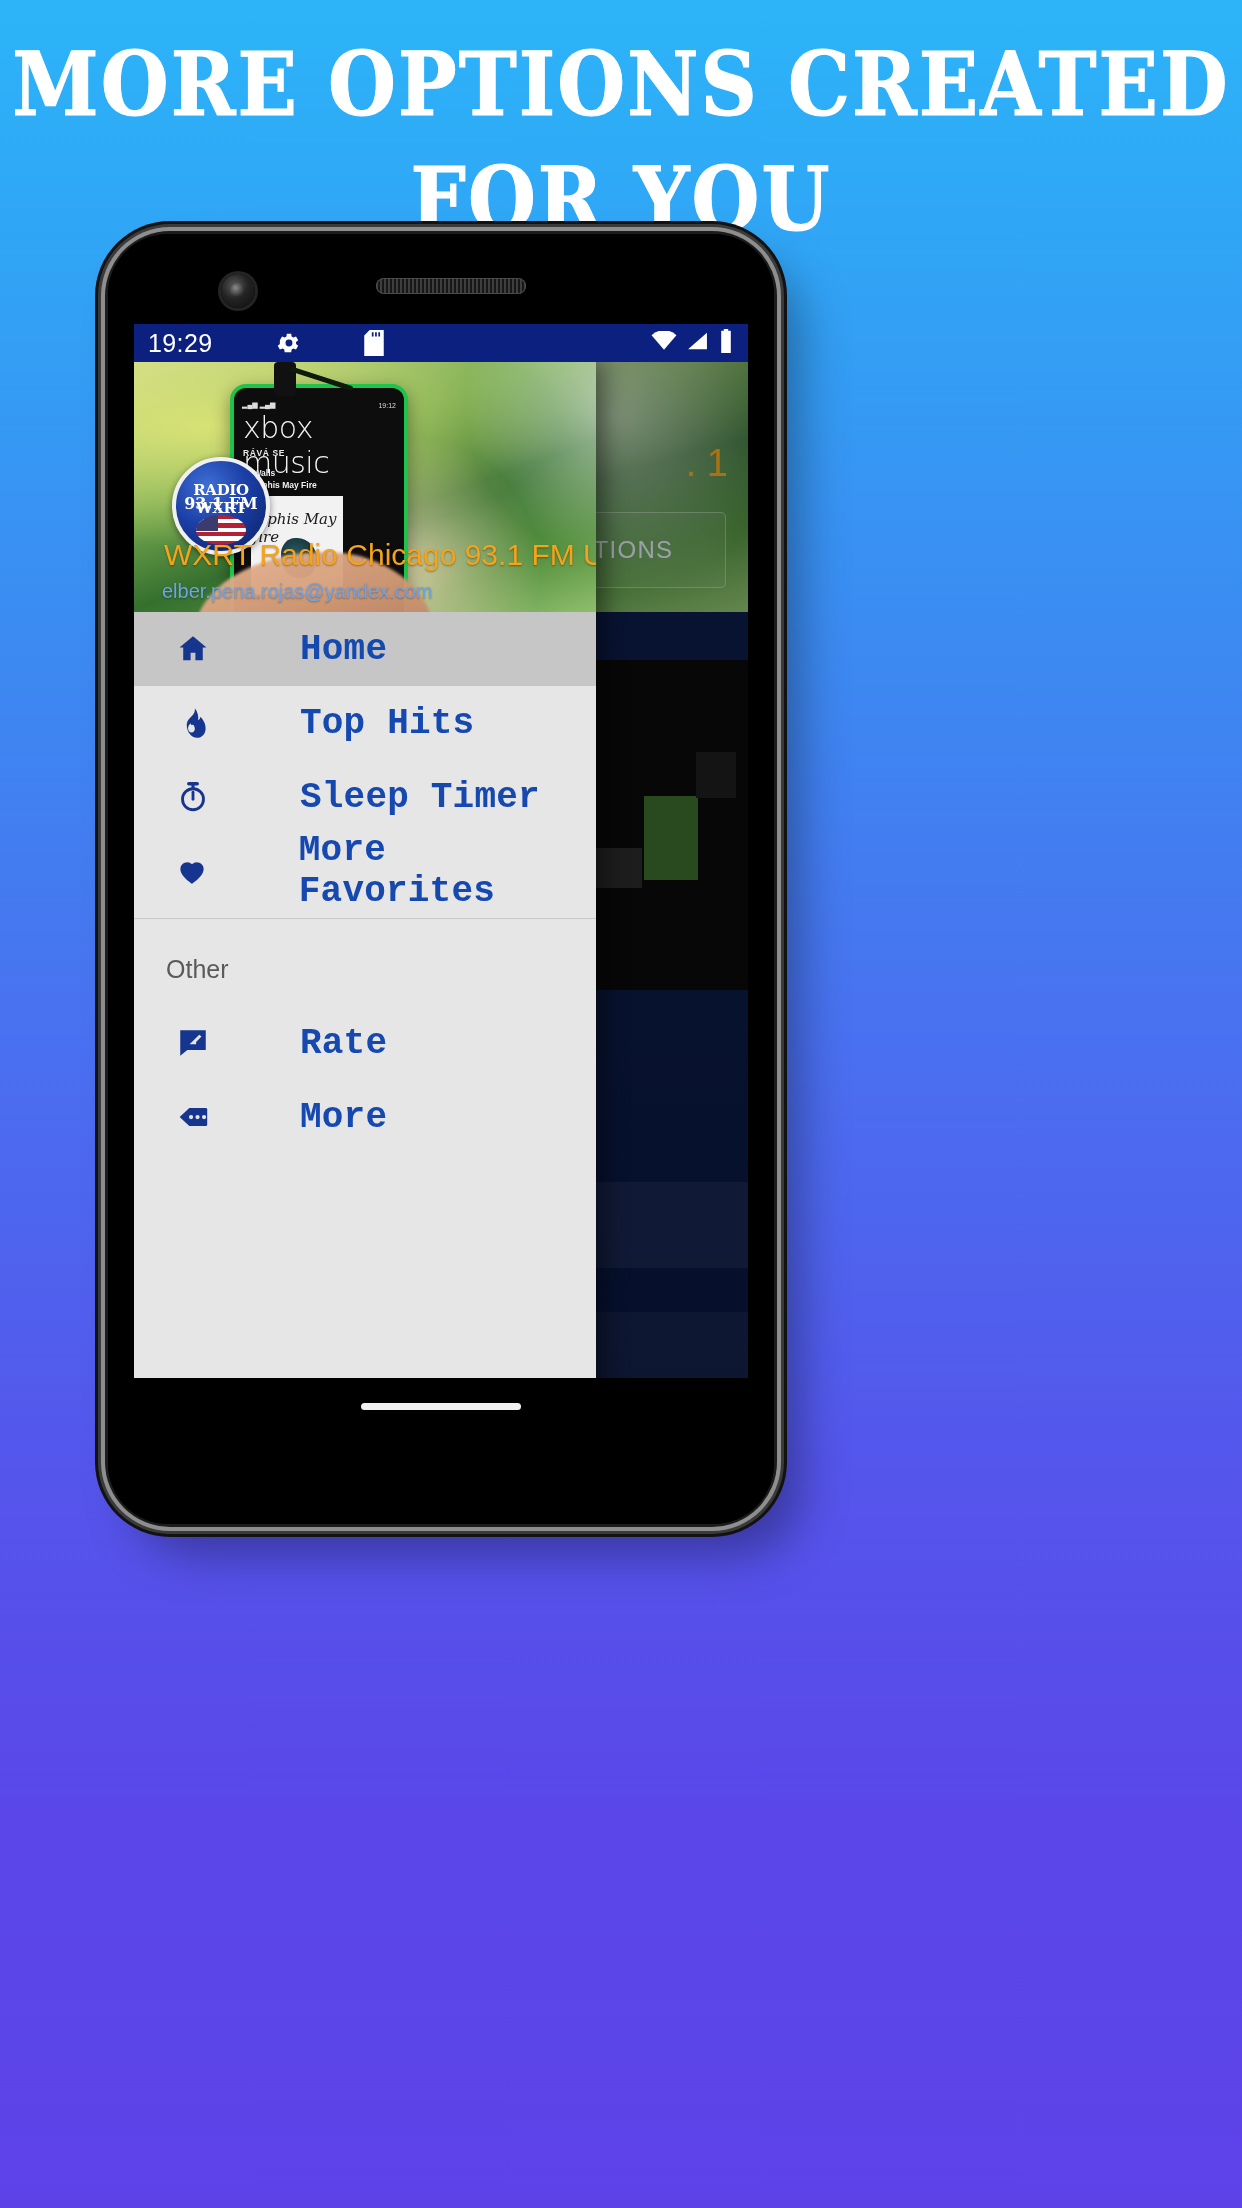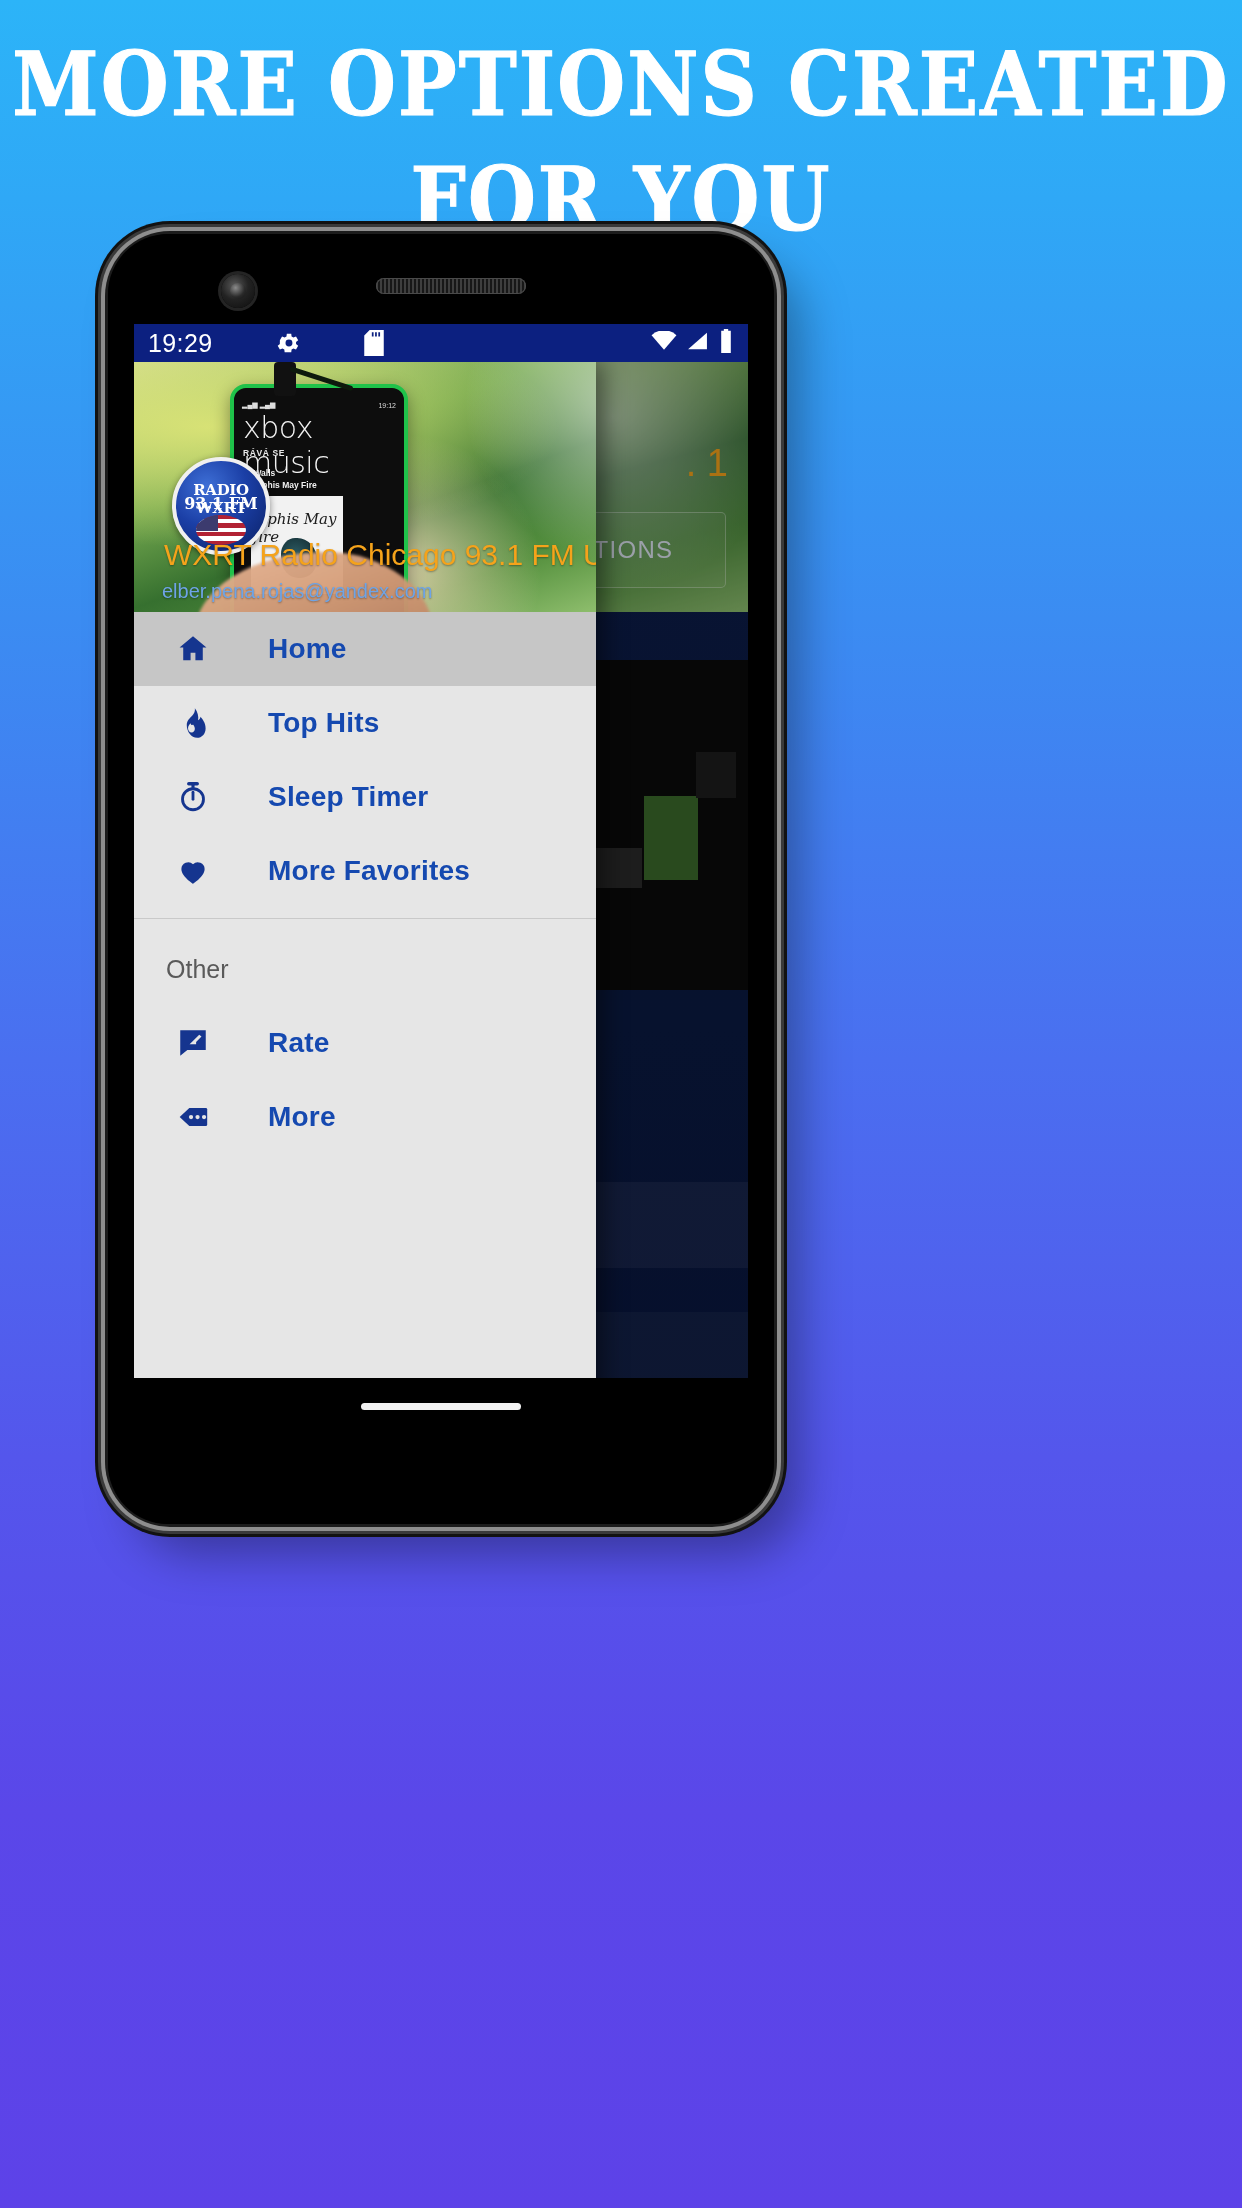--- a/index.html
+++ b/index.html
@@ -190,21 +190,21 @@
     text-shadow:0 1px 2px rgba(0,0,0,.35);
   }
 
   
   .menu{position:absolute;left:0;top:250px;width:462px;background:#e6e6e6;}
   .mi{
     display:flex;align-items:center;height:74px;padding-left:36px;box-sizing:border-box;
   }
   .mi.sel{background:#c6c6c6;}
   .mi .ic{width:46px;display:flex;align-items:center;justify-content:center;color:#15358f;}
-  .mi .lb{margin-left:52px;color:#1549b0;font-size:28px;font-weight:bold;letter-spacing:.2px;}
+  .mi .lb{margin-left:84px;color:#1549b0;font-size:36px;font-weight:bold;letter-spacing:.2px;font-family:Liberation Mono, monospace;}
   .mi.sel .lb{color:#1549b0;}
   .divider{height:1px;background:#c9c9c9;margin:10px 0 0 0;}
   .sec{padding:36px 0 22px 32px;color:#5a5a5a;font-size:25px;}
 
   
   .navbar{
     position:absolute;left:0;bottom:0;width:614px;height:56px;background:#000;
     display:flex;align-items:center;justify-content:center;
   }
   .navpill{width:160px;height:7px;border-radius:4px;background:#f2f2f2;}

